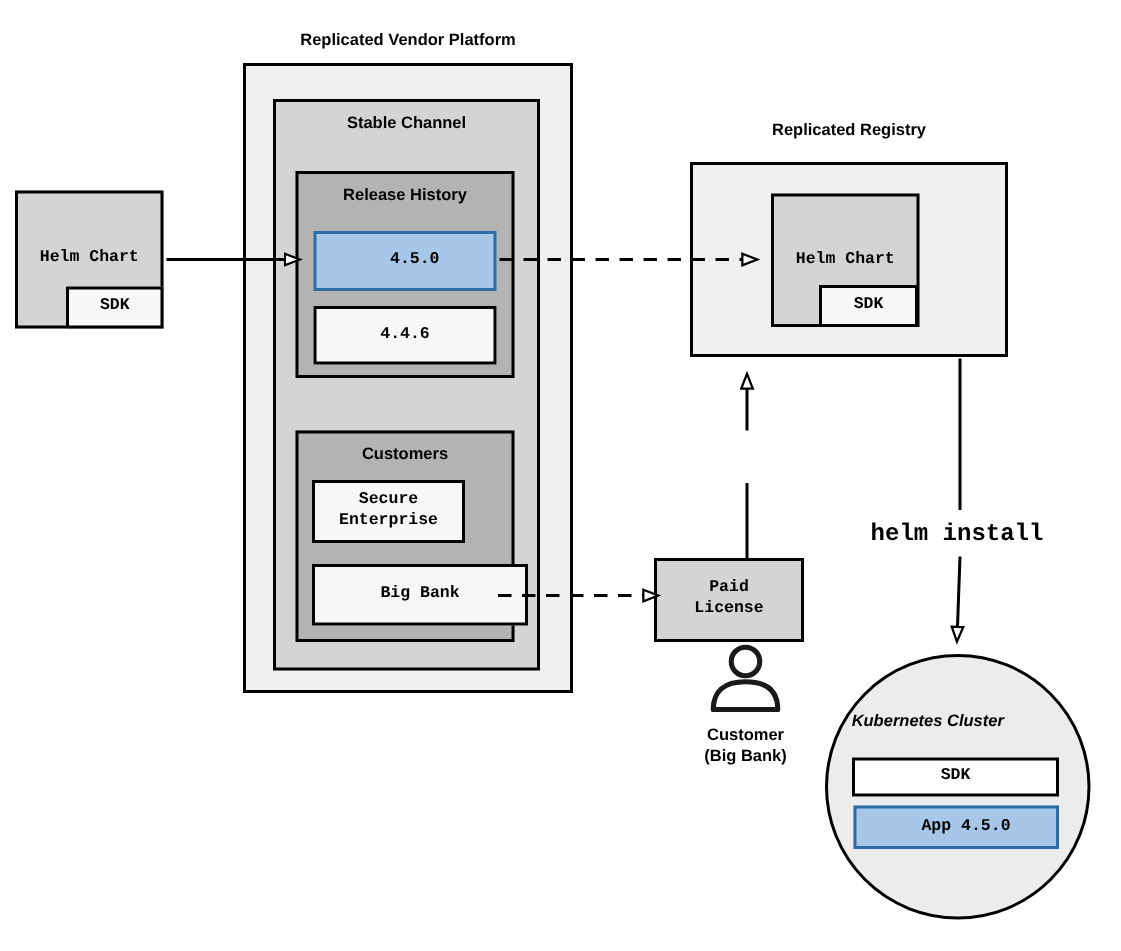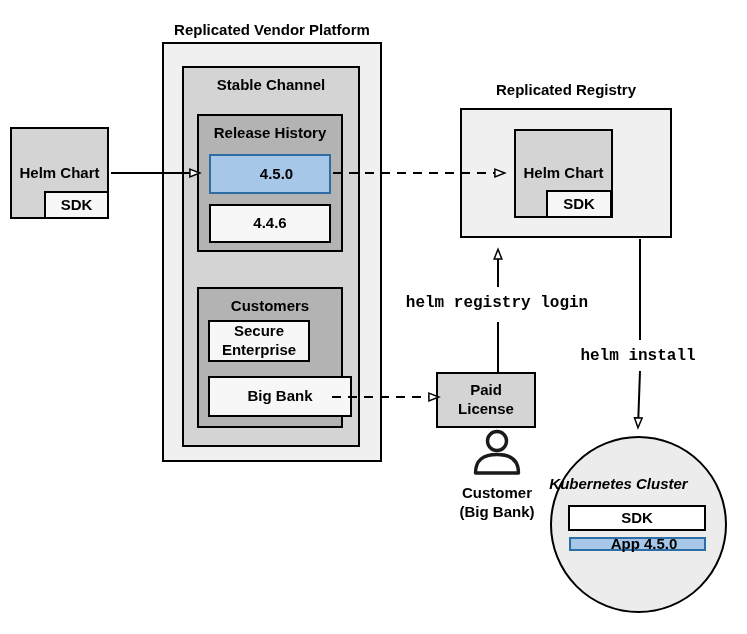--- a/index.html
+++ b/index.html
@@ -8,24 +8,24 @@
     font-family:"Liberation Sans",sans-serif;overflow:hidden;
   }
   .box{position:absolute;box-sizing:border-box;border:2px solid #000000;}
   .fill-light{background:#f0f0f0;}
   .fill-med{background:#d4d4d4;}
   .fill-dark{background:#b3b3b3;}
   .fill-white{background:#f7f7f7;}
   .fill-pure-white{background:#ffffff;}
   .fill-blue{background:#a6c7e7;border-color:#2e6da4;}
   .lbl{
-    font-weight:bold;font-size:15px;color:#000000;text-align:center;
+    font-weight:bold;font-size:11px;color:#000000;text-align:center;
     line-height:1.25;white-space:pre-line;
   }
-  .center{display:flex;align-items:center;justify-content:center;}
+  .center{display:flex;align-items:center;justify-content:center;font-family:Liberation Mono, monospace;}
   .top-label{position:absolute;left:0;right:0;top:8px;}
   .blue-text{color:#000000;margin-left:13px;}
   .float-title{position:absolute;text-align:center;}
   .cmd{
     position:absolute;transform:translate(-50%,-50%);
     font-family:"Liberation Mono",monospace;font-weight:bold;
     font-size:16px;color:#000000;white-space:nowrap;
   }
   .circle{
     position:absolute;box-sizing:border-box;border:2px solid #000000;
@@ -103,25 +103,24 @@
 (Big Bank)</div>
 
   <div class="circle" style="left:550px;top:436px;width:177px;height:177px;"></div>
 
   <div class="float-title lbl" style="left:530px;top:475px;width:177px;font-style:italic;">Kubernetes Cluster</div>
 
   <div class="box fill-pure-white center" style="left:568px;top:505px;width:138px;height:26px;">
     <span class="lbl">SDK</span>
   </div>
 
-  <div class="box fill-blue center" style="left:569px;top:537px;width:137px;height:14px;">
+  <div class="box fill-blue center" style="left:569px;top:537px;width:137px;height:29px;">
     <span class="lbl blue-text">App 4.5.0</span>
   </div>
 
-  <div class="cmd" style="left:497px;top:303px;">helm registry login</div>
   <div class="cmd" style="left:638px;top:356px;">helm install</div>
 
   <svg class="overlay" width="747" height="634" viewBox="0 0 747 634">
     <defs>
       <marker id="ah" markerWidth="13" markerHeight="11" refX="10" refY="4.75" orient="auto" markerUnits="userSpaceOnUse">
         <path d="M0.9,0.9 L10.8,4.75 L0.9,8.6 Z" fill="#ffffff" stroke="#000000" stroke-width="1.5"></path>
       </marker>
     </defs>
     <line x1="111" y1="173" x2="199" y2="173" stroke="#000" stroke-width="2" marker-end="url(#ah)"></line>
     <line x1="333" y1="173" x2="504" y2="173" stroke="#000" stroke-width="2" stroke-dasharray="9 7" marker-end="url(#ah)"></line>

